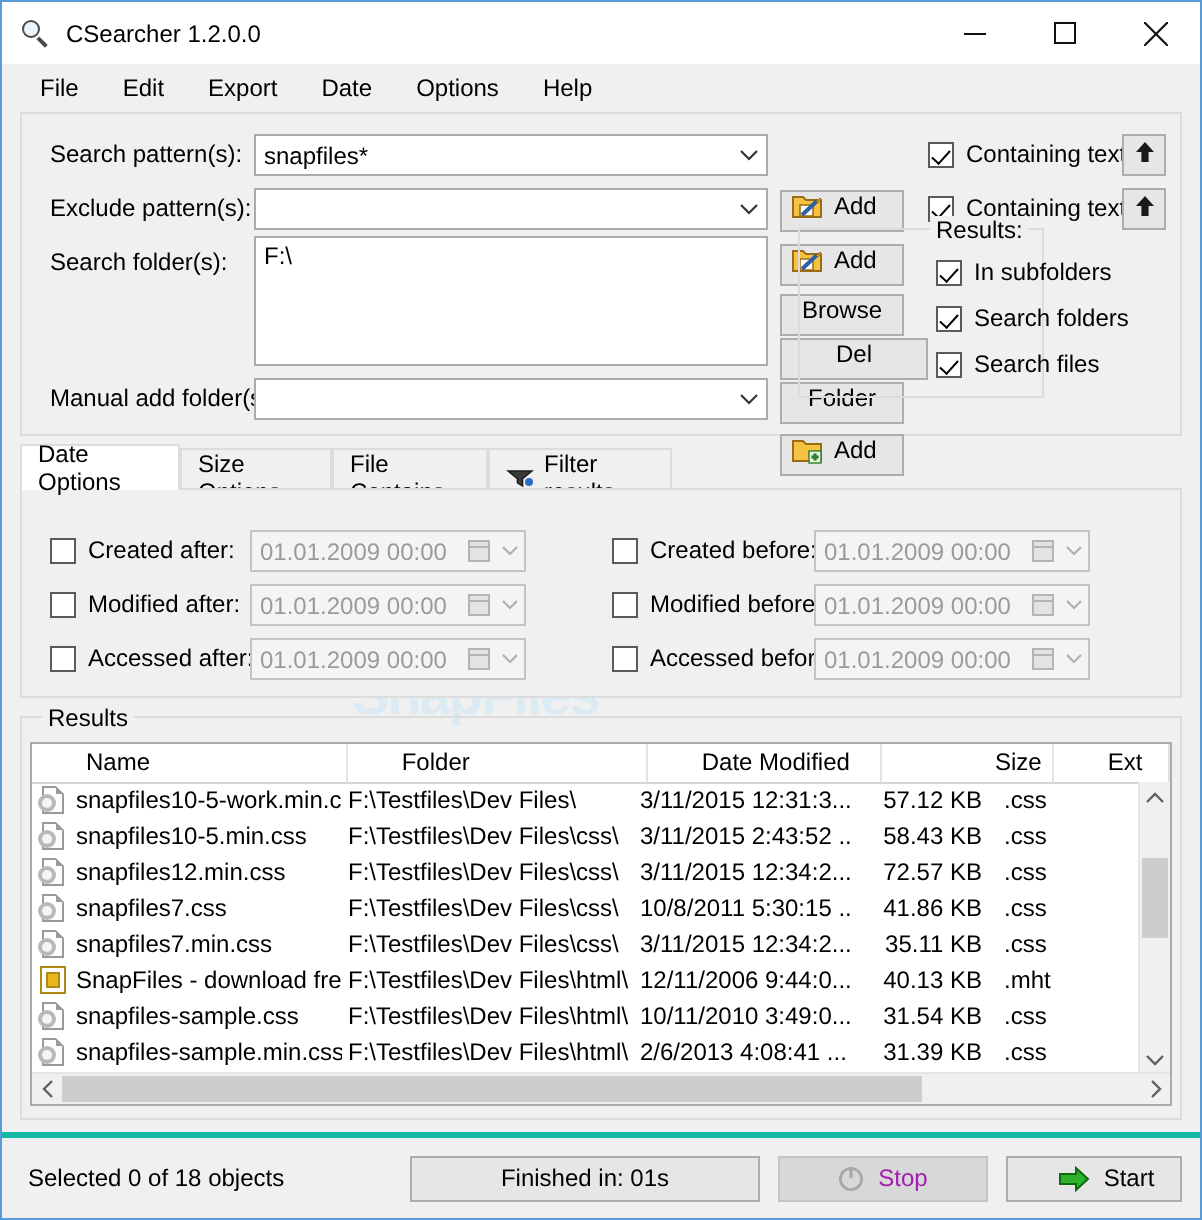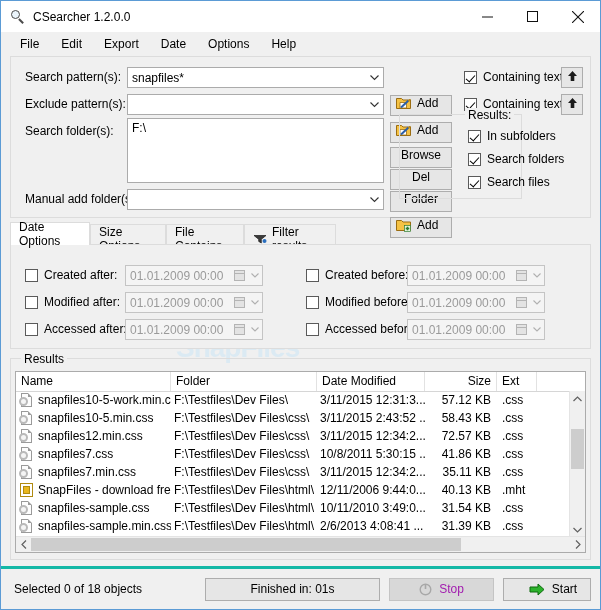--- a/index.html
+++ b/index.html
@@ -110,21 +110,21 @@
   .lv{
     position:absolute;left:14px;top:315px;right:14px;height:182px;
     border:1px solid #ababab;background:#fff;box-sizing:border-box;overflow:hidden;
   }
   .lv-head{
     height:19px;background:#fff;border-bottom:1px solid #d6d6d6;display:flex;
     position:relative;
   }
   .hcell{
     border-right:1px solid #e2e2e2;box-sizing:border-box;padding:2px 5px 0 5px;
-    font-size:12px;color:#000;white-space:nowrap;overflow:hidden;
+    font-size:12px;color:#000;white-space:nowrap;overflow:hidden;margin-left:22px;
   }
   .hcell.r{text-align:right;}
   .lv-body{position:absolute;left:0;top:19px;right:0;bottom:0;overflow:hidden;}
   .row{height:18px;display:flex;align-items:center;font-size:12px;white-space:nowrap;}
   .c-name{width:155px;display:flex;align-items:center;overflow:hidden;padding-left:3px;box-sizing:border-box;}
   .c-folder{width:146px;overflow:hidden;box-sizing:border-box;padding-left:3px;}
   .c-date{width:108px;overflow:hidden;box-sizing:border-box;padding-left:3px;}
   .c-size{width:72px;text-align:right;box-sizing:border-box;padding-right:6px;}
   .c-ext{width:40px;box-sizing:border-box;padding-left:5px;}
   .ficon{width:15px;height:15px;margin-right:4px;flex:0 0 auto;position:relative;}
@@ -273,21 +273,21 @@
           <path d="M0.5 2.5 L5.5 2.5 L7 4 L14.5 4 L14.5 12.5 L0.5 12.5 Z" fill="#f5c244" stroke="#9b6d12" stroke-width="1"></path>
           <path d="M4 6.5 L10.5 6.5 L10.5 12 L4 12 Z" fill="#fff" stroke="#9b6d12" stroke-width="0.8"></path>
           <line x1="5" y1="11.5" x2="12.5" y2="4.5" stroke="#2c5fa8" stroke-width="2"></line>
           <path d="M12.2 4.8 L14 3 L14.6 3.8 L12.9 5.5 Z" fill="#d4a017" stroke="#9b6d12" stroke-width="0.5"></path>
         </svg>
       </span>
       <span class="lab">Add</span>
     </div>
 
     <div class="btn" style="left:389px;top:63px;width:62px;height:21px;">Browse</div>
-    <div class="btn" style="left:389px;top:85px;width:62px;height:21px;">Del</div>
+    <div class="btn" style="left:389px;top:85px;width:74px;height:21px;">Del</div>
     <div class="btn" style="left:389px;top:107px;width:62px;height:21px;">Folder</div>
 
     <div class="btn icobtn" style="left:389px;top:133px;width:62px;height:21px;">
       <span>
         <svg width="15" height="14" viewBox="0 0 15 14">
           <path d="M0.5 2.5 L5.5 2.5 L7 4 L14.5 4 L14.5 12.5 L0.5 12.5 Z" fill="#f5c244" stroke="#9b6d12" stroke-width="1"></path>
           <rect x="8.5" y="7.5" width="6" height="6" fill="#e9f7e0" stroke="#2e7d32" stroke-width="0.7"></rect>
           <line x1="11.5" y1="8.7" x2="11.5" y2="12.3" stroke="#2e7d32" stroke-width="1.6"></line>
           <line x1="9.7" y1="10.5" x2="13.3" y2="10.5" stroke="#2e7d32" stroke-width="1.6"></line>
         </svg>

